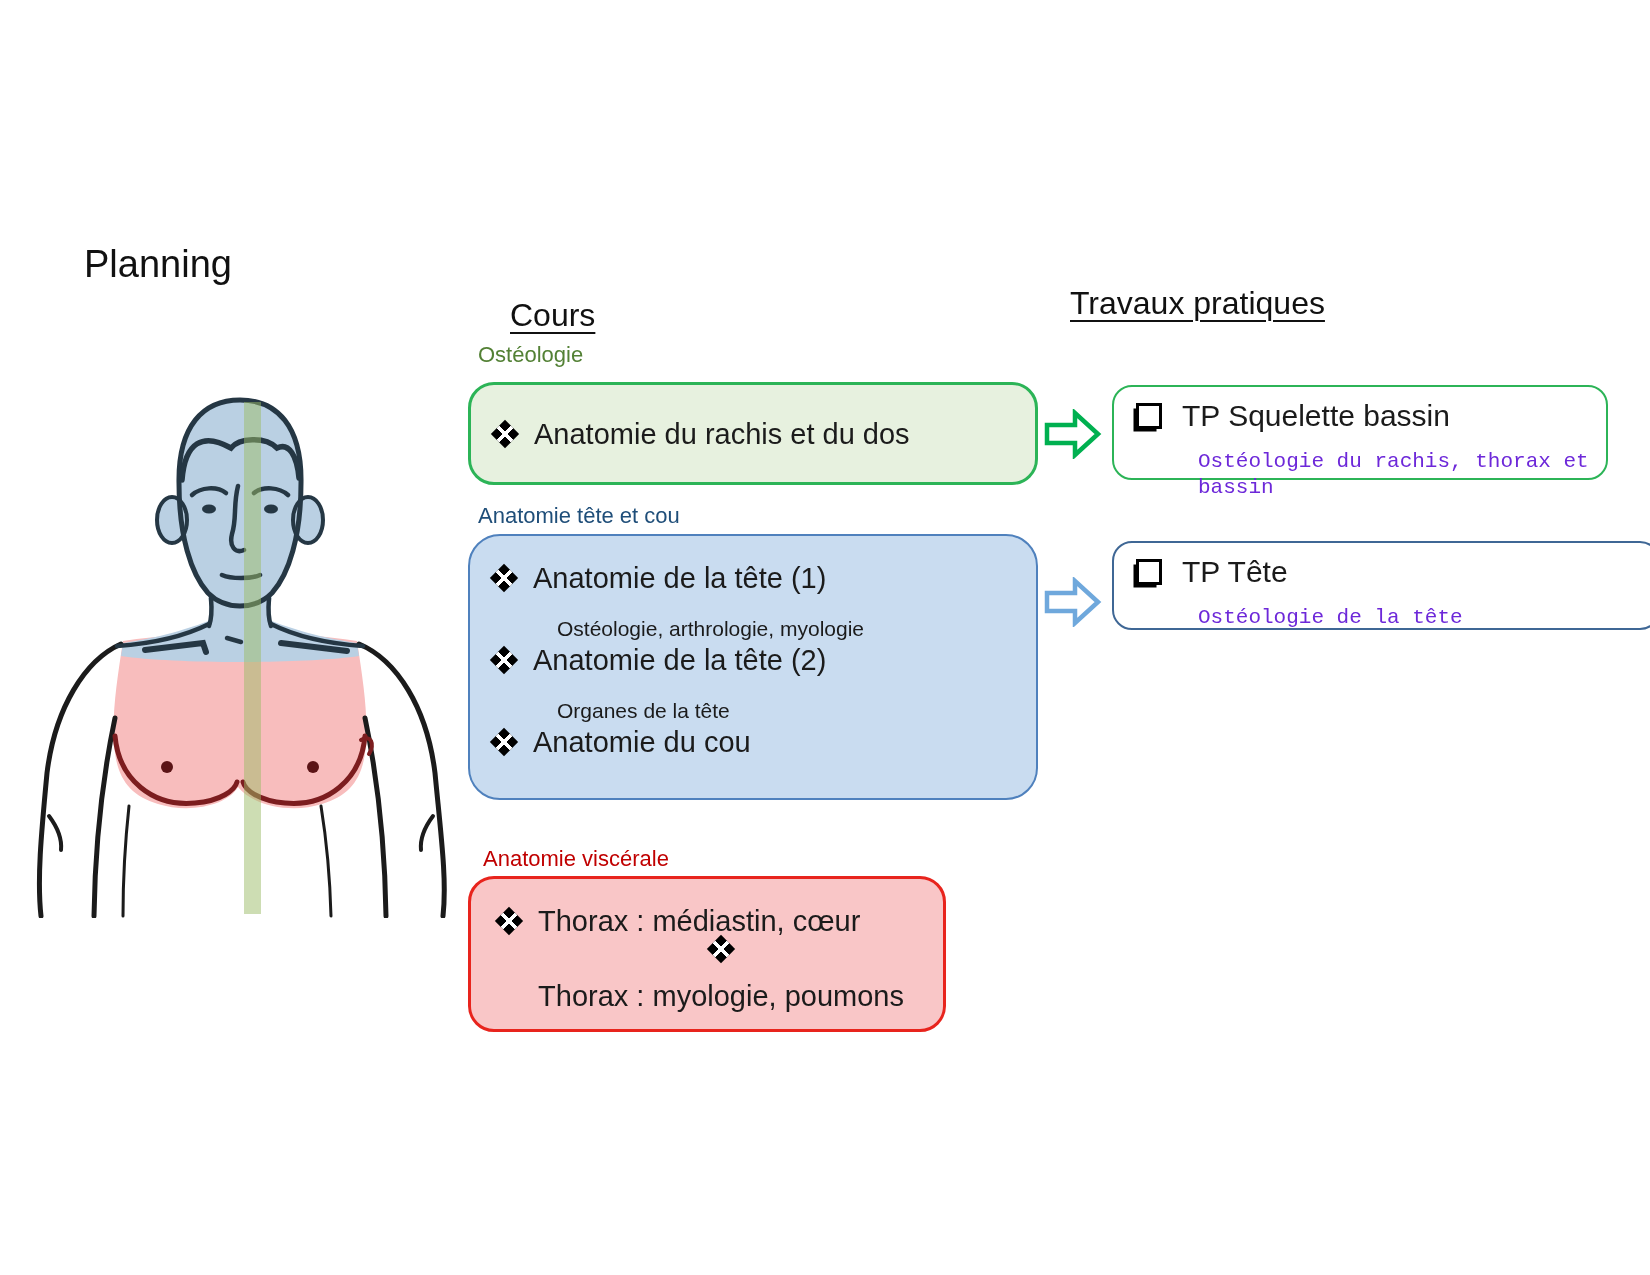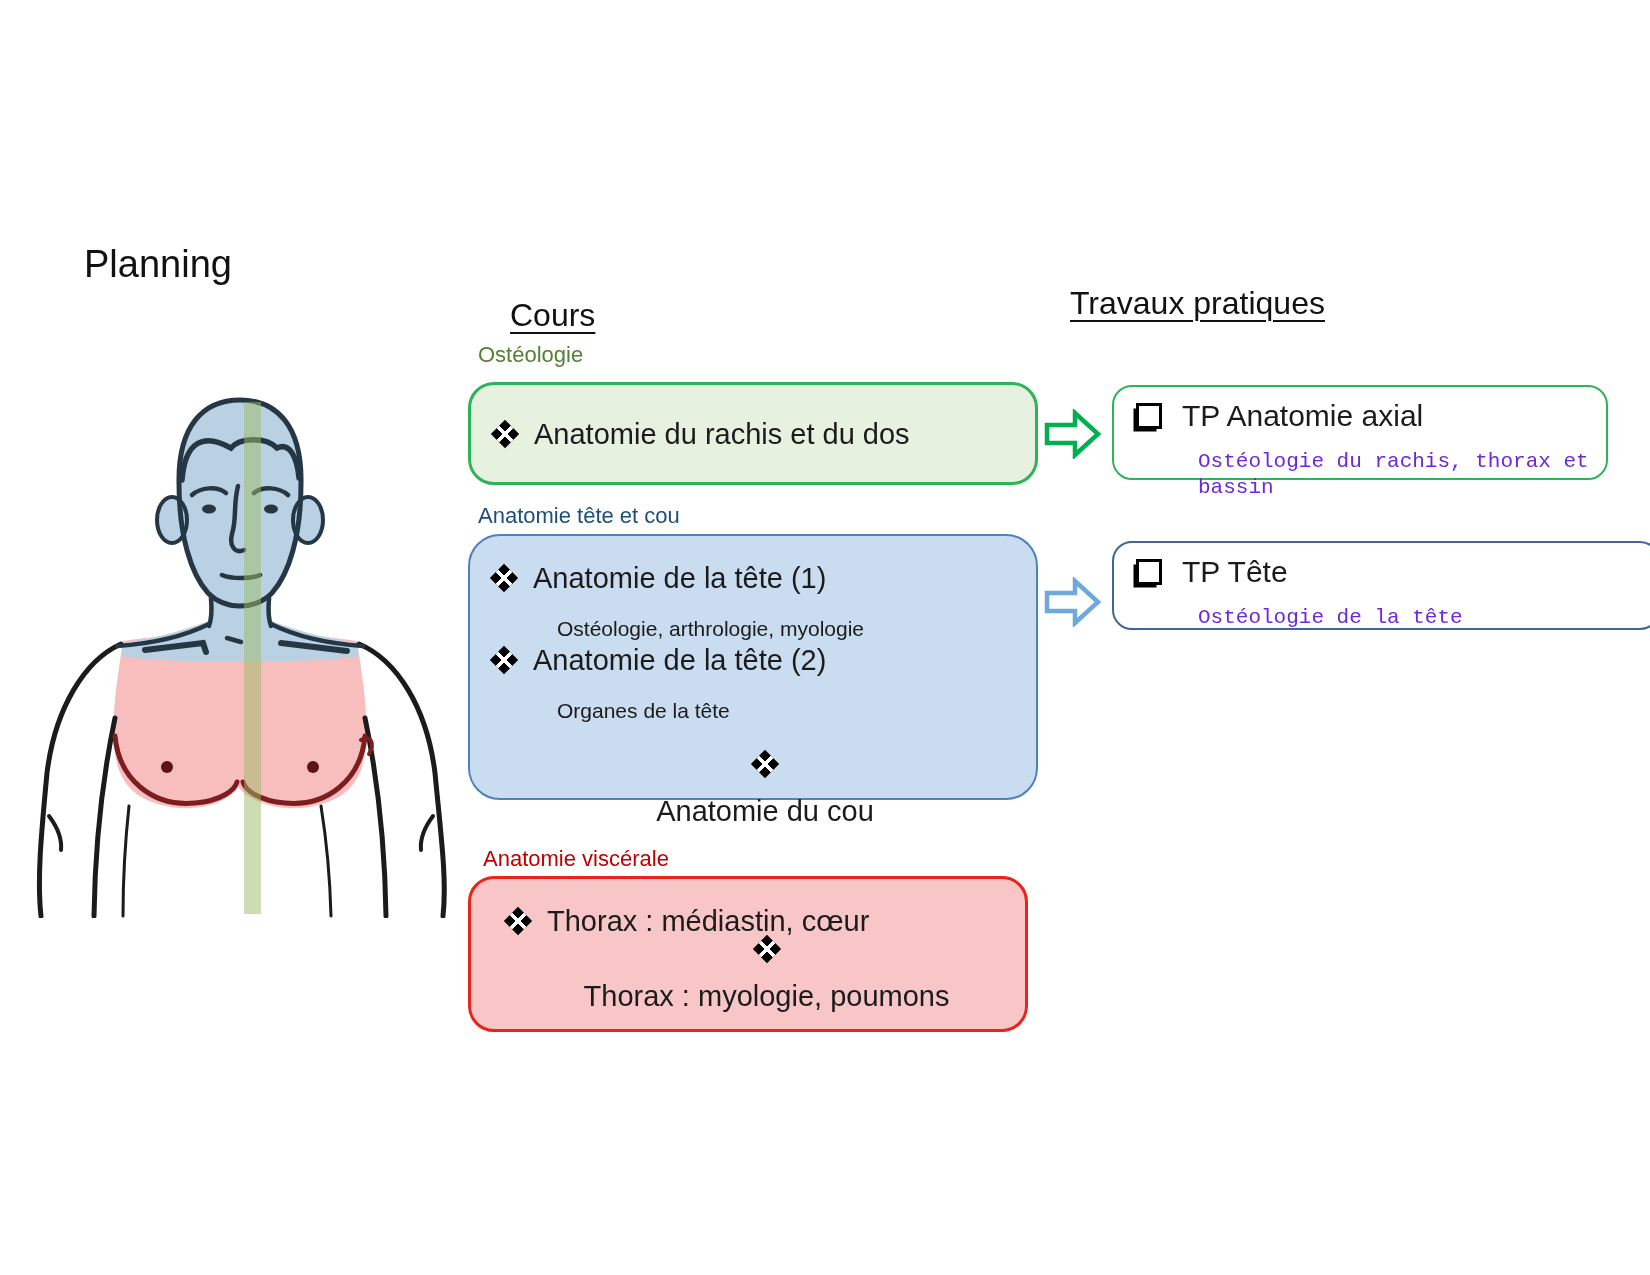--- a/index.html
+++ b/index.html
@@ -15,27 +15,27 @@
   .section-label{font-size:22px;}
   .label-green{color:#538135;}
   .label-blue{color:#1f4e79;}
   .label-red{color:#c00000;}
 
   .course-box{border-radius:26px;}
   .box-green{left:468px;top:382px;width:570px;height:103px;background:#e7f1df;border:3px solid #2cb457;
              display:flex;align-items:center;padding-left:24px;}
   .box-blue{left:468px;top:534px;width:570px;height:266px;background:#c9dcf0;border:2.5px solid #4f81bd;
             border-radius:32px;padding:24px 0 0 24px;}
-  .box-red{left:468px;top:876px;width:560px;height:156px;background:#f9c6c7;border:3px solid #e8241d;
-           padding:24px 0 0 37px;}
+  .box-red{left:468px;top:876px;width:478px;height:156px;background:#f9c6c7;border:3px solid #e8241d;
+           padding:24px 0 0 28px;}
 
   .item-row{display:flex;align-items:center;gap:19px;font-size:29px;line-height:36px;color:#1b1b1b;}
   .item-sub{font-size:21px;line-height:26px;margin-left:63px;margin-top:20px;color:#1b1b1b;}
   .mt32{}
-  .mt30{margin-top:30px;flex-direction:column;}
+  .mt30{}
   .mt44{flex-direction:column;}
 
   
   .diamond-bullet{
     width:20px;height:20px;flex:0 0 20px;transform:rotate(45deg);
     background-image:
       linear-gradient(to right, transparent 42%, #ffffff 42%, #ffffff 58%, transparent 58%),
       linear-gradient(to bottom, transparent 42%, #ffffff 42%, #ffffff 58%, transparent 58%);
     background-color:#000;
   }
@@ -127,21 +127,21 @@
     </div>
   </div>
 
   <svg class="abs arrow-svg" style="left:1044px;top:409px;" width="58" height="50" viewBox="0 0 58 50">
     <polygon points="3,16 31,16 31,4 54,25 31,46 31,34 3,34" fill="#ffffff" stroke="#00b050" stroke-width="4.5" stroke-linejoin="miter"></polygon>
   </svg>
 
   <div class="abs tp-box tp-box-green">
     <div class="tp-title-row">
       <span class="checkbox-square"></span>
-      <span>TP Anatomie axial</span>
+      <span>TP Squelette bassin</span>
     </div>
     <div class="tp-sub">Ostéologie du rachis, thorax et bassin</div>
   </div>
 
   <div class="abs section-label label-blue" style="left:478px;top:503px;">Anatomie tête et cou</div>
 
   <div class="abs course-box box-blue">
     <div class="item-row">
       <span class="diamond-bullet"></span>
       <span>Anatomie de la tête (1)</span>

